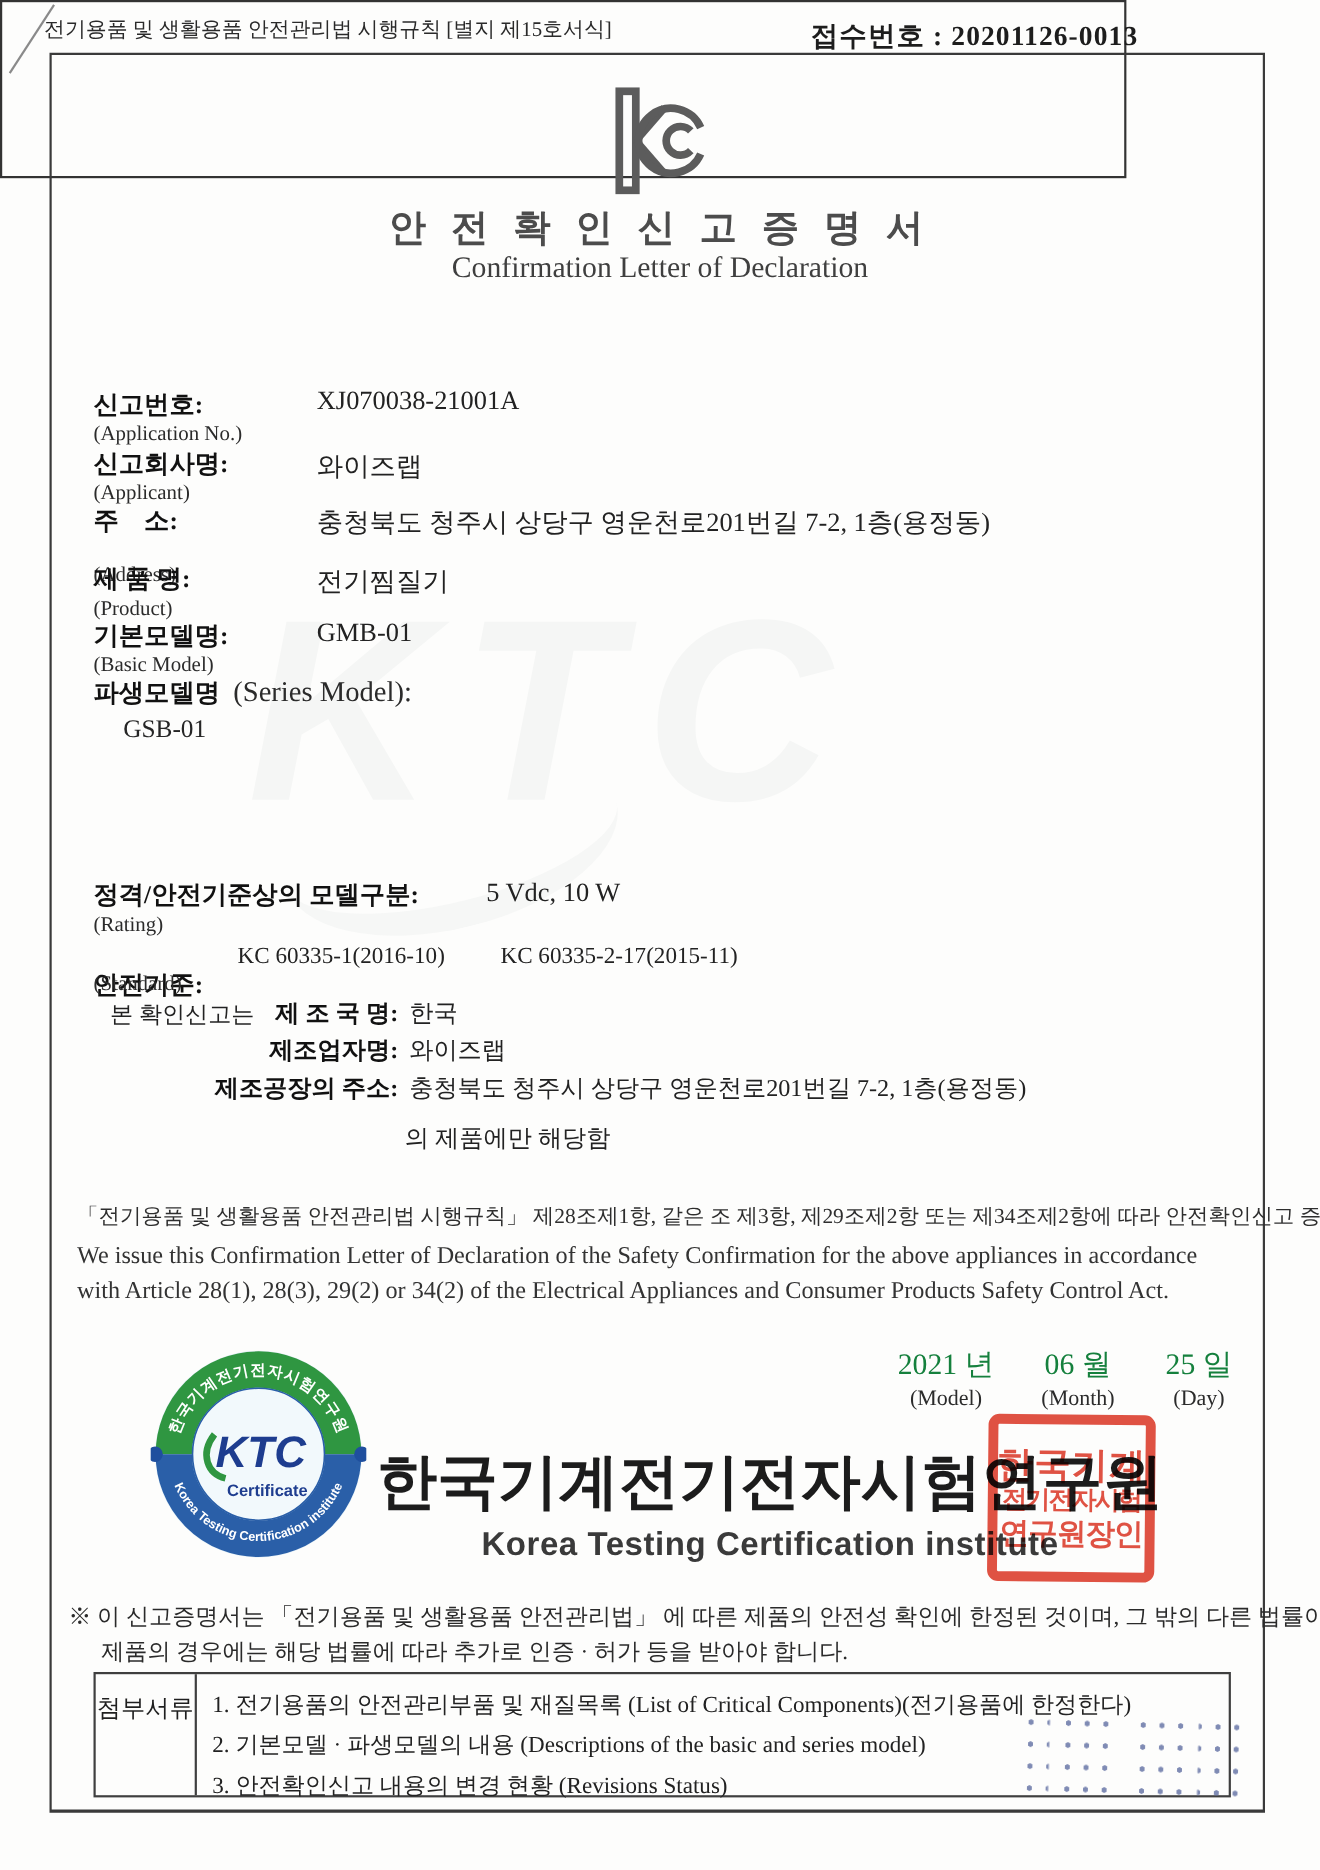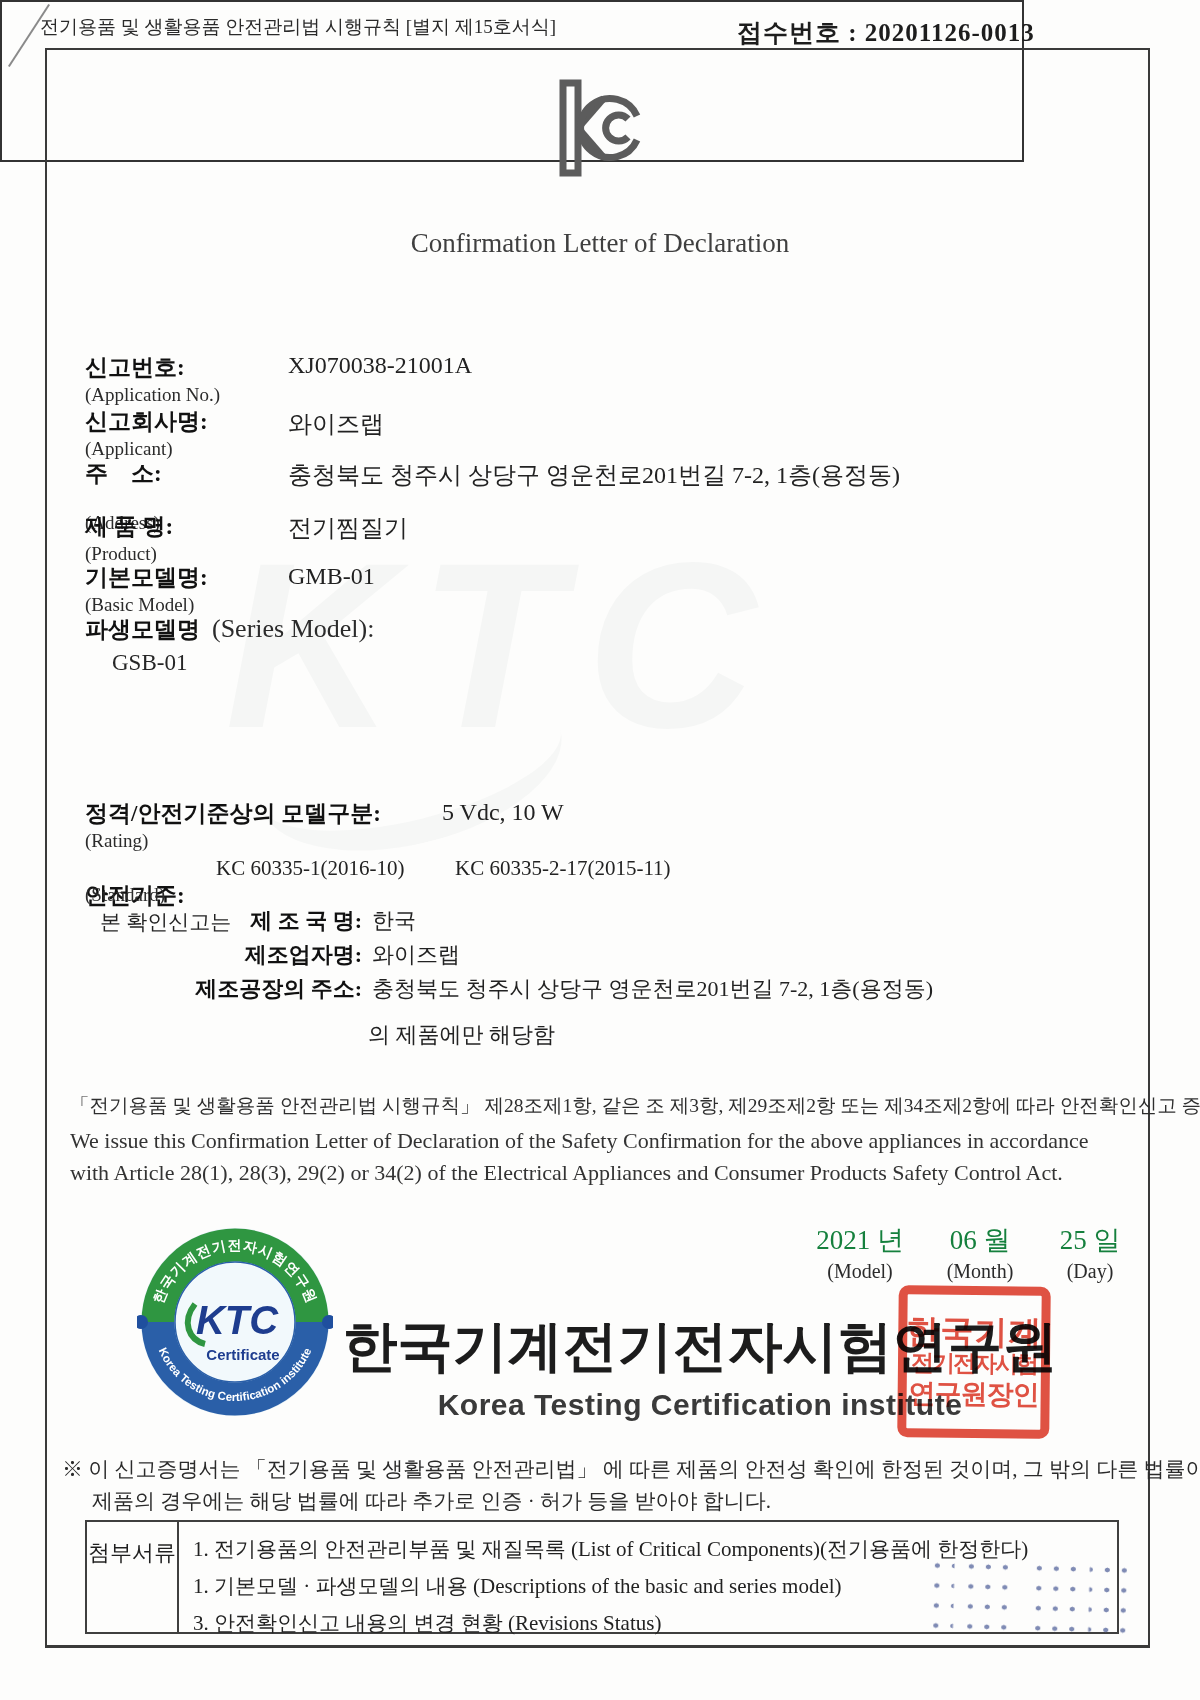--- a/index.html
+++ b/index.html
@@ -88,20 +88,21 @@
   <svg class="abs kc-svg" width="84" height="100" viewBox="0 0 84 100">
     <g stroke="#5c5c5c" stroke-width="7" fill="none">
       <rect x="5" y="5" width="15" height="90"></rect>
       <path d="M20,50 L46,20"></path>
       <path d="M20,50 L46,80"></path>
       <path d="M79,38 A29.5,29.5 0 1 0 79,62"></path>
       <path d="M70,41 A13,13 0 1 0 70,59"></path>
     </g>
   </svg>
 
+  <div class="abs title-ko">안 전 확 인 신 고 증 명 서</div>
   <div class="abs title-en">Confirmation Letter of Declaration</div>
 
   <div class="abs watermark">KTC</div>
   <div class="abs wm-swoosh"></div>
 
   <div>
     <div class="abs lab nowrap" style="left:85px;top:352px;">신고번호:</div>
     <div class="abs sub nowrap" style="left:85px;top:384px;">(Application No.)</div>
     <div class="abs val nowrap" style="left:288px;top:352px;">XJ070038-21001A</div>
   </div>
@@ -206,20 +207,20 @@
     <div class="s3 nowrap">연구원장인</div>
   </div>
 
   <div class="abs note1 nowrap">※ 이 신고증명서는 「전기용품 및 생활용품 안전관리법」 에 따른 제품의 안전성 확인에 한정된 것이며, 그 밖의 다른 법률이 적용되는</div>
   <div class="abs note2 nowrap">제품의 경우에는 해당 법률에 따라 추가로 인증 · 허가 등을 받아야 합니다.</div>
 
   <div class="abs att">
     <div class="att-l">첨부서류</div>
     <div class="att-r">
       <div>1. 전기용품의 안전관리부품 및 재질목록 (List of Critical Components)(전기용품에 한정한다)</div>
-      <div>1. 기본모델 · 파생모델의 내용 (Descriptions of the basic and series model)</div>
+      <div>2. 기본모델 · 파생모델의 내용 (Descriptions of the basic and series model)</div>
       <div>3. 안전확인신고 내용의 변경 현황 (Revisions Status)</div>
     </div>
   </div>
 
   <div class="abs dots"></div>
 
 </div>
 
 </body></html>

